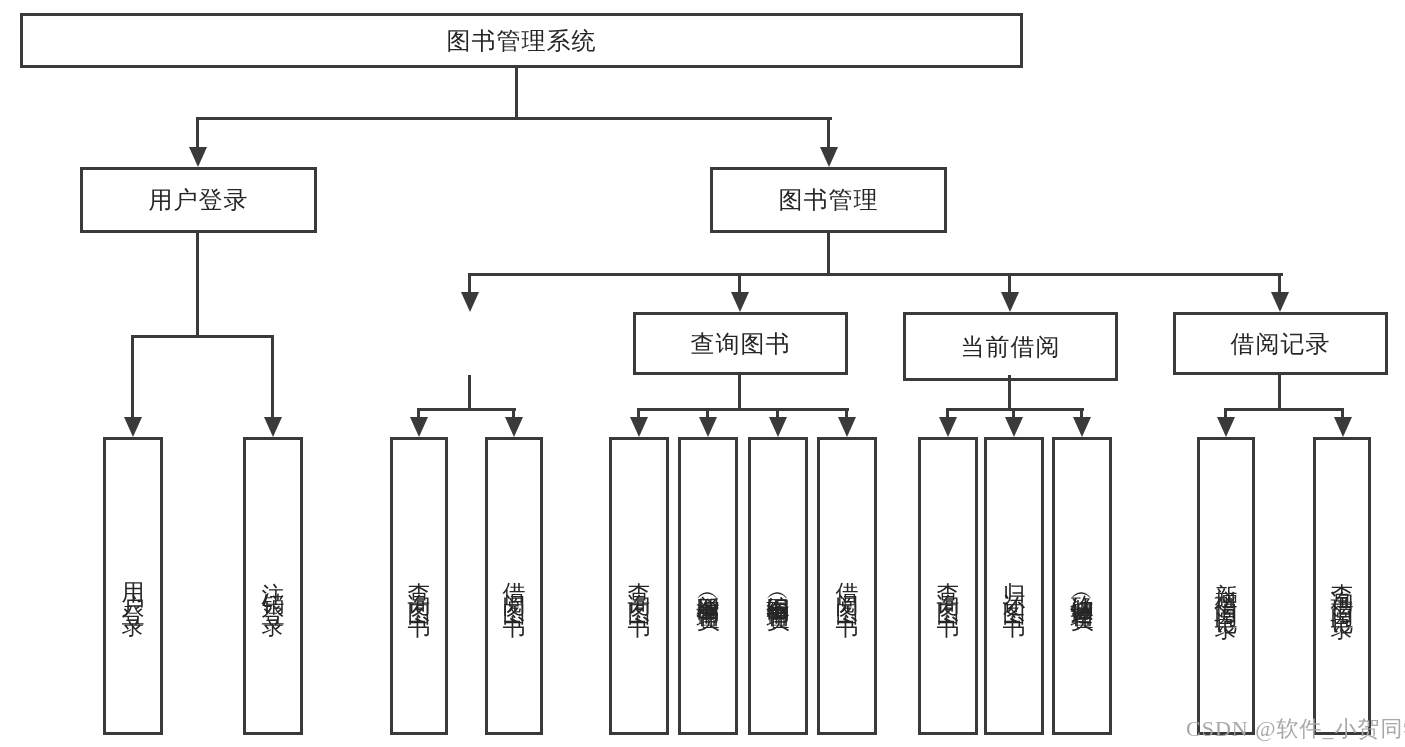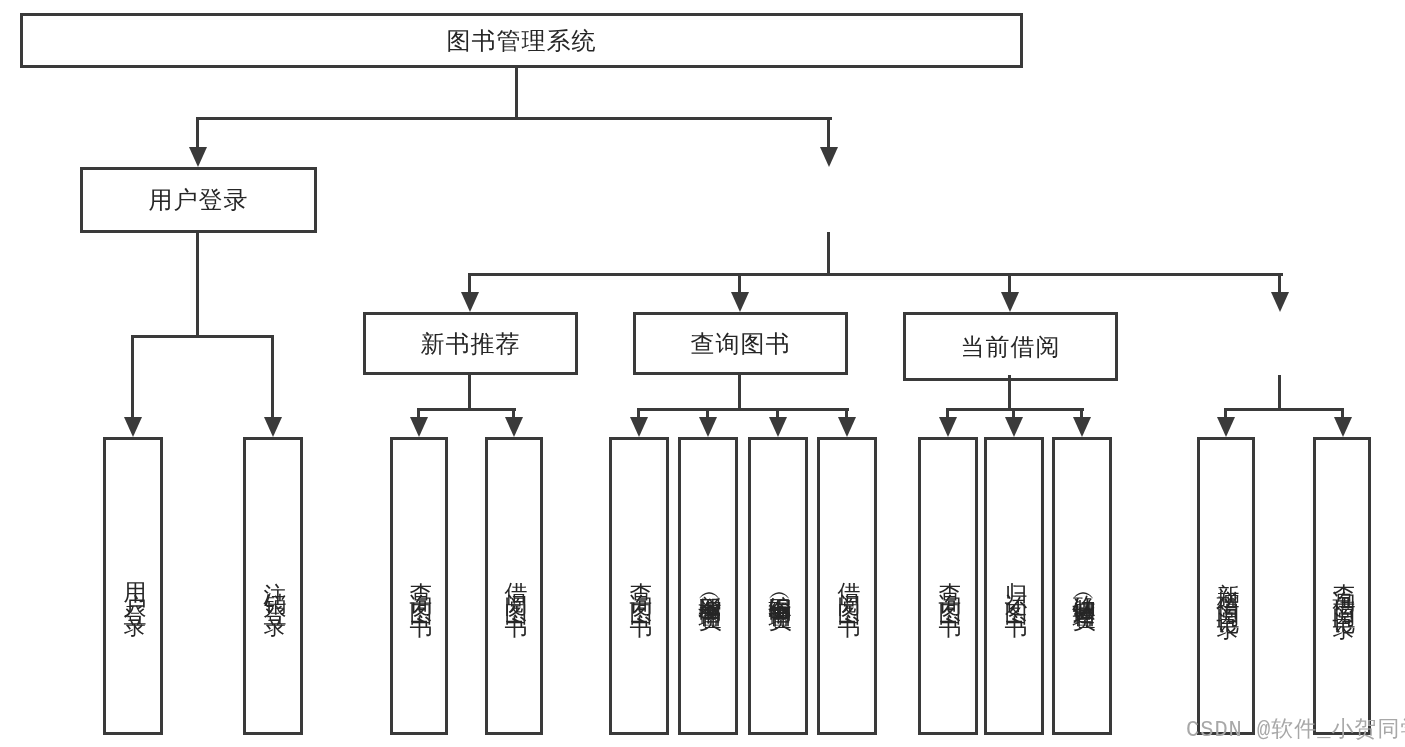--- a/index.html
+++ b/index.html
@@ -1,18 +1,18 @@
 <!DOCTYPE html>
 <html><head>
 <meta charset="utf-8">
 <style>
   html,body{margin:0;padding:0;background:#fff;}
   #canvas{
     position:relative;width:1405px;height:747px;background:#ffffff;
-    font-family:Liberation Mono, monospace;overflow:hidden;
+    font-family:Liberation Serif, serif;overflow:hidden;
   }
   .box{
     position:absolute;box-sizing:border-box;border:3px solid #3a3a3a;background:#ffffff;
     display:flex;align-items:center;justify-content:center;color:#262626;
   }
   .hbox{font-size:24px;letter-spacing:1px;}
   .leaf span{
     writing-mode:vertical-rl;text-orientation:mixed;font-size:23px;color:#262626;line-height:1;
   }
   .sp4 span{letter-spacing:11px;}
@@ -35,33 +35,36 @@
 <div id="canvas">
 
   <div class="box hbox" style="left:20px;top:13px;width:1003px;height:55px">
     <span>图书管理系统</span>
   </div>
 
   <div class="box hbox" style="left:80px;top:167px;width:237px;height:66px">
     <span>用户登录</span>
   </div>
 
+  <div class="box hbox" style="left:710px;top:167px;width:237px;height:66px">
+    <span>图书管理</span>
+  </div>
 
-  <div class="box hbox" style="left:363px;top:312px;width:215px;height:63px">
-    <span>新书推荐</span>
-  </div>
 
   <div class="box hbox" style="left:633px;top:312px;width:215px;height:63px">
     <span>查询图书</span>
   </div>
 
   <div class="box hbox" style="left:903px;top:312px;width:215px;height:69px">
     <span>当前借阅</span>
   </div>
 
+  <div class="box hbox" style="left:1173px;top:312px;width:215px;height:63px">
+    <span>借阅记录</span>
+  </div>
 
   <div class="box leaf sp4" style="left:103px;top:437px;width:60px;height:298px">
     <span>用户登录</span>
   </div>
   <div class="box leaf sp4" style="left:243px;top:437px;width:60px;height:298px">
     <span>注销登录</span>
   </div>
 
   <div class="box leaf sp4" style="left:390px;top:437px;width:58px;height:298px">
     <span>查询图书</span>

